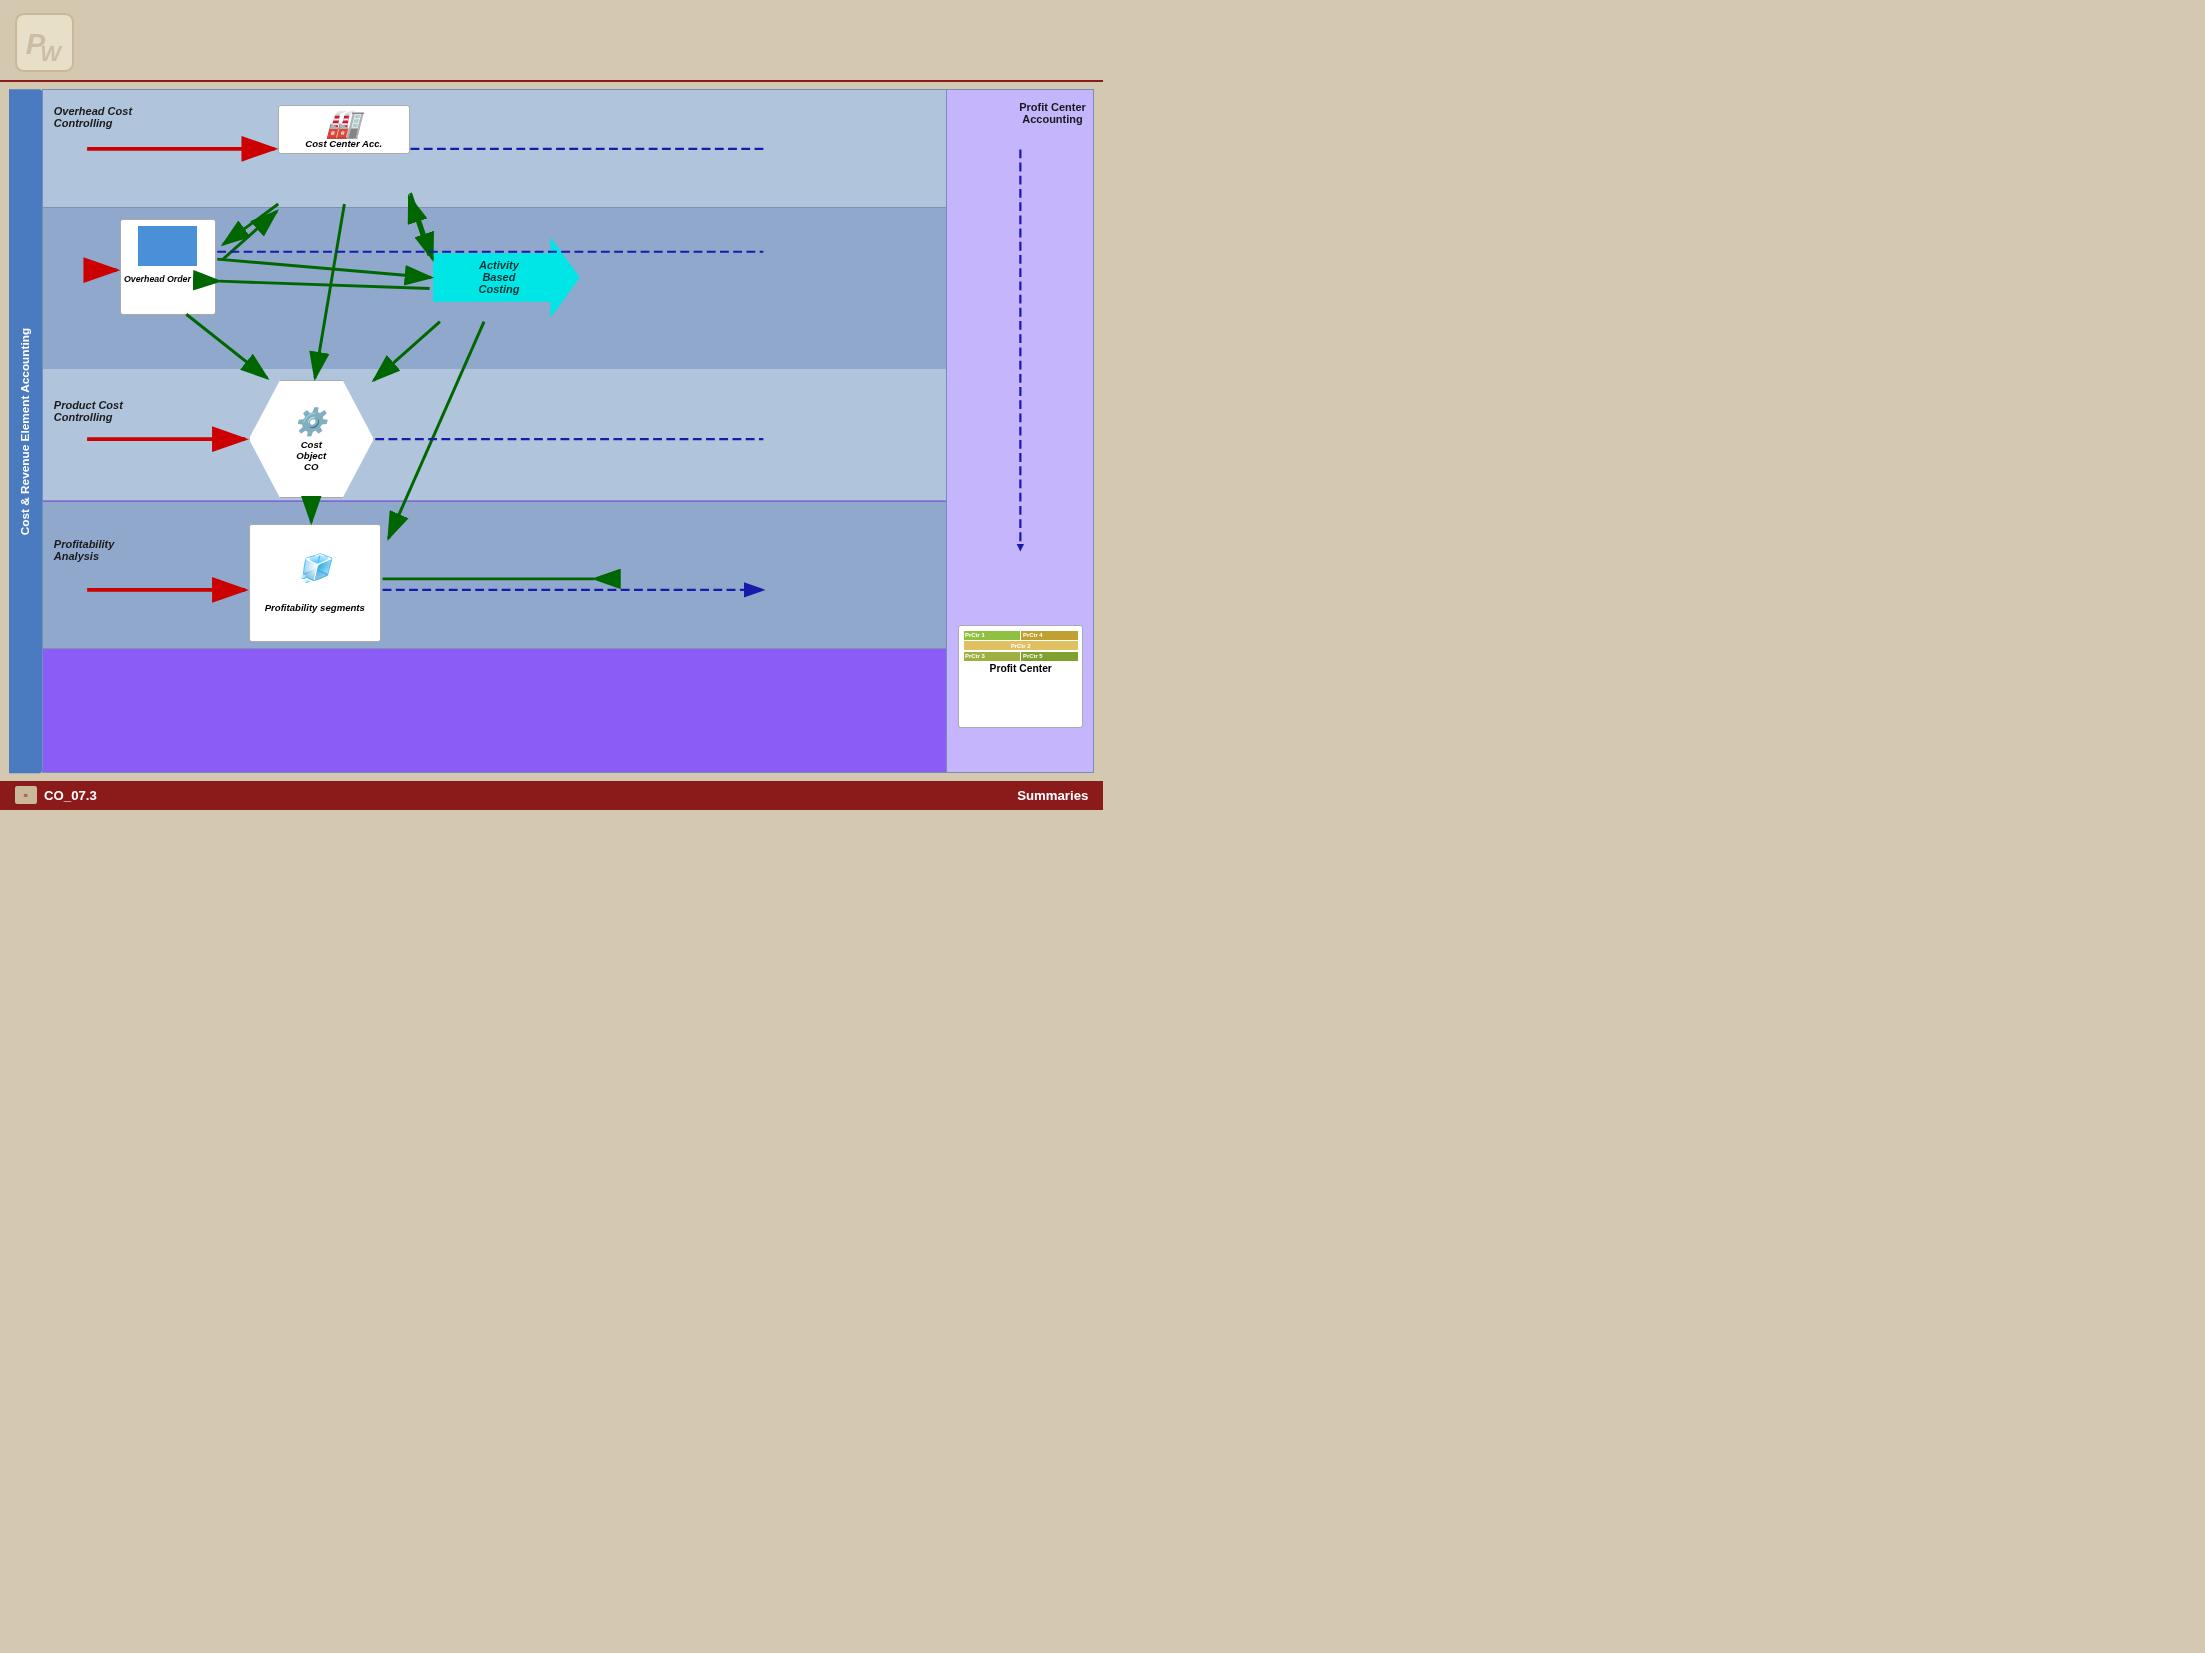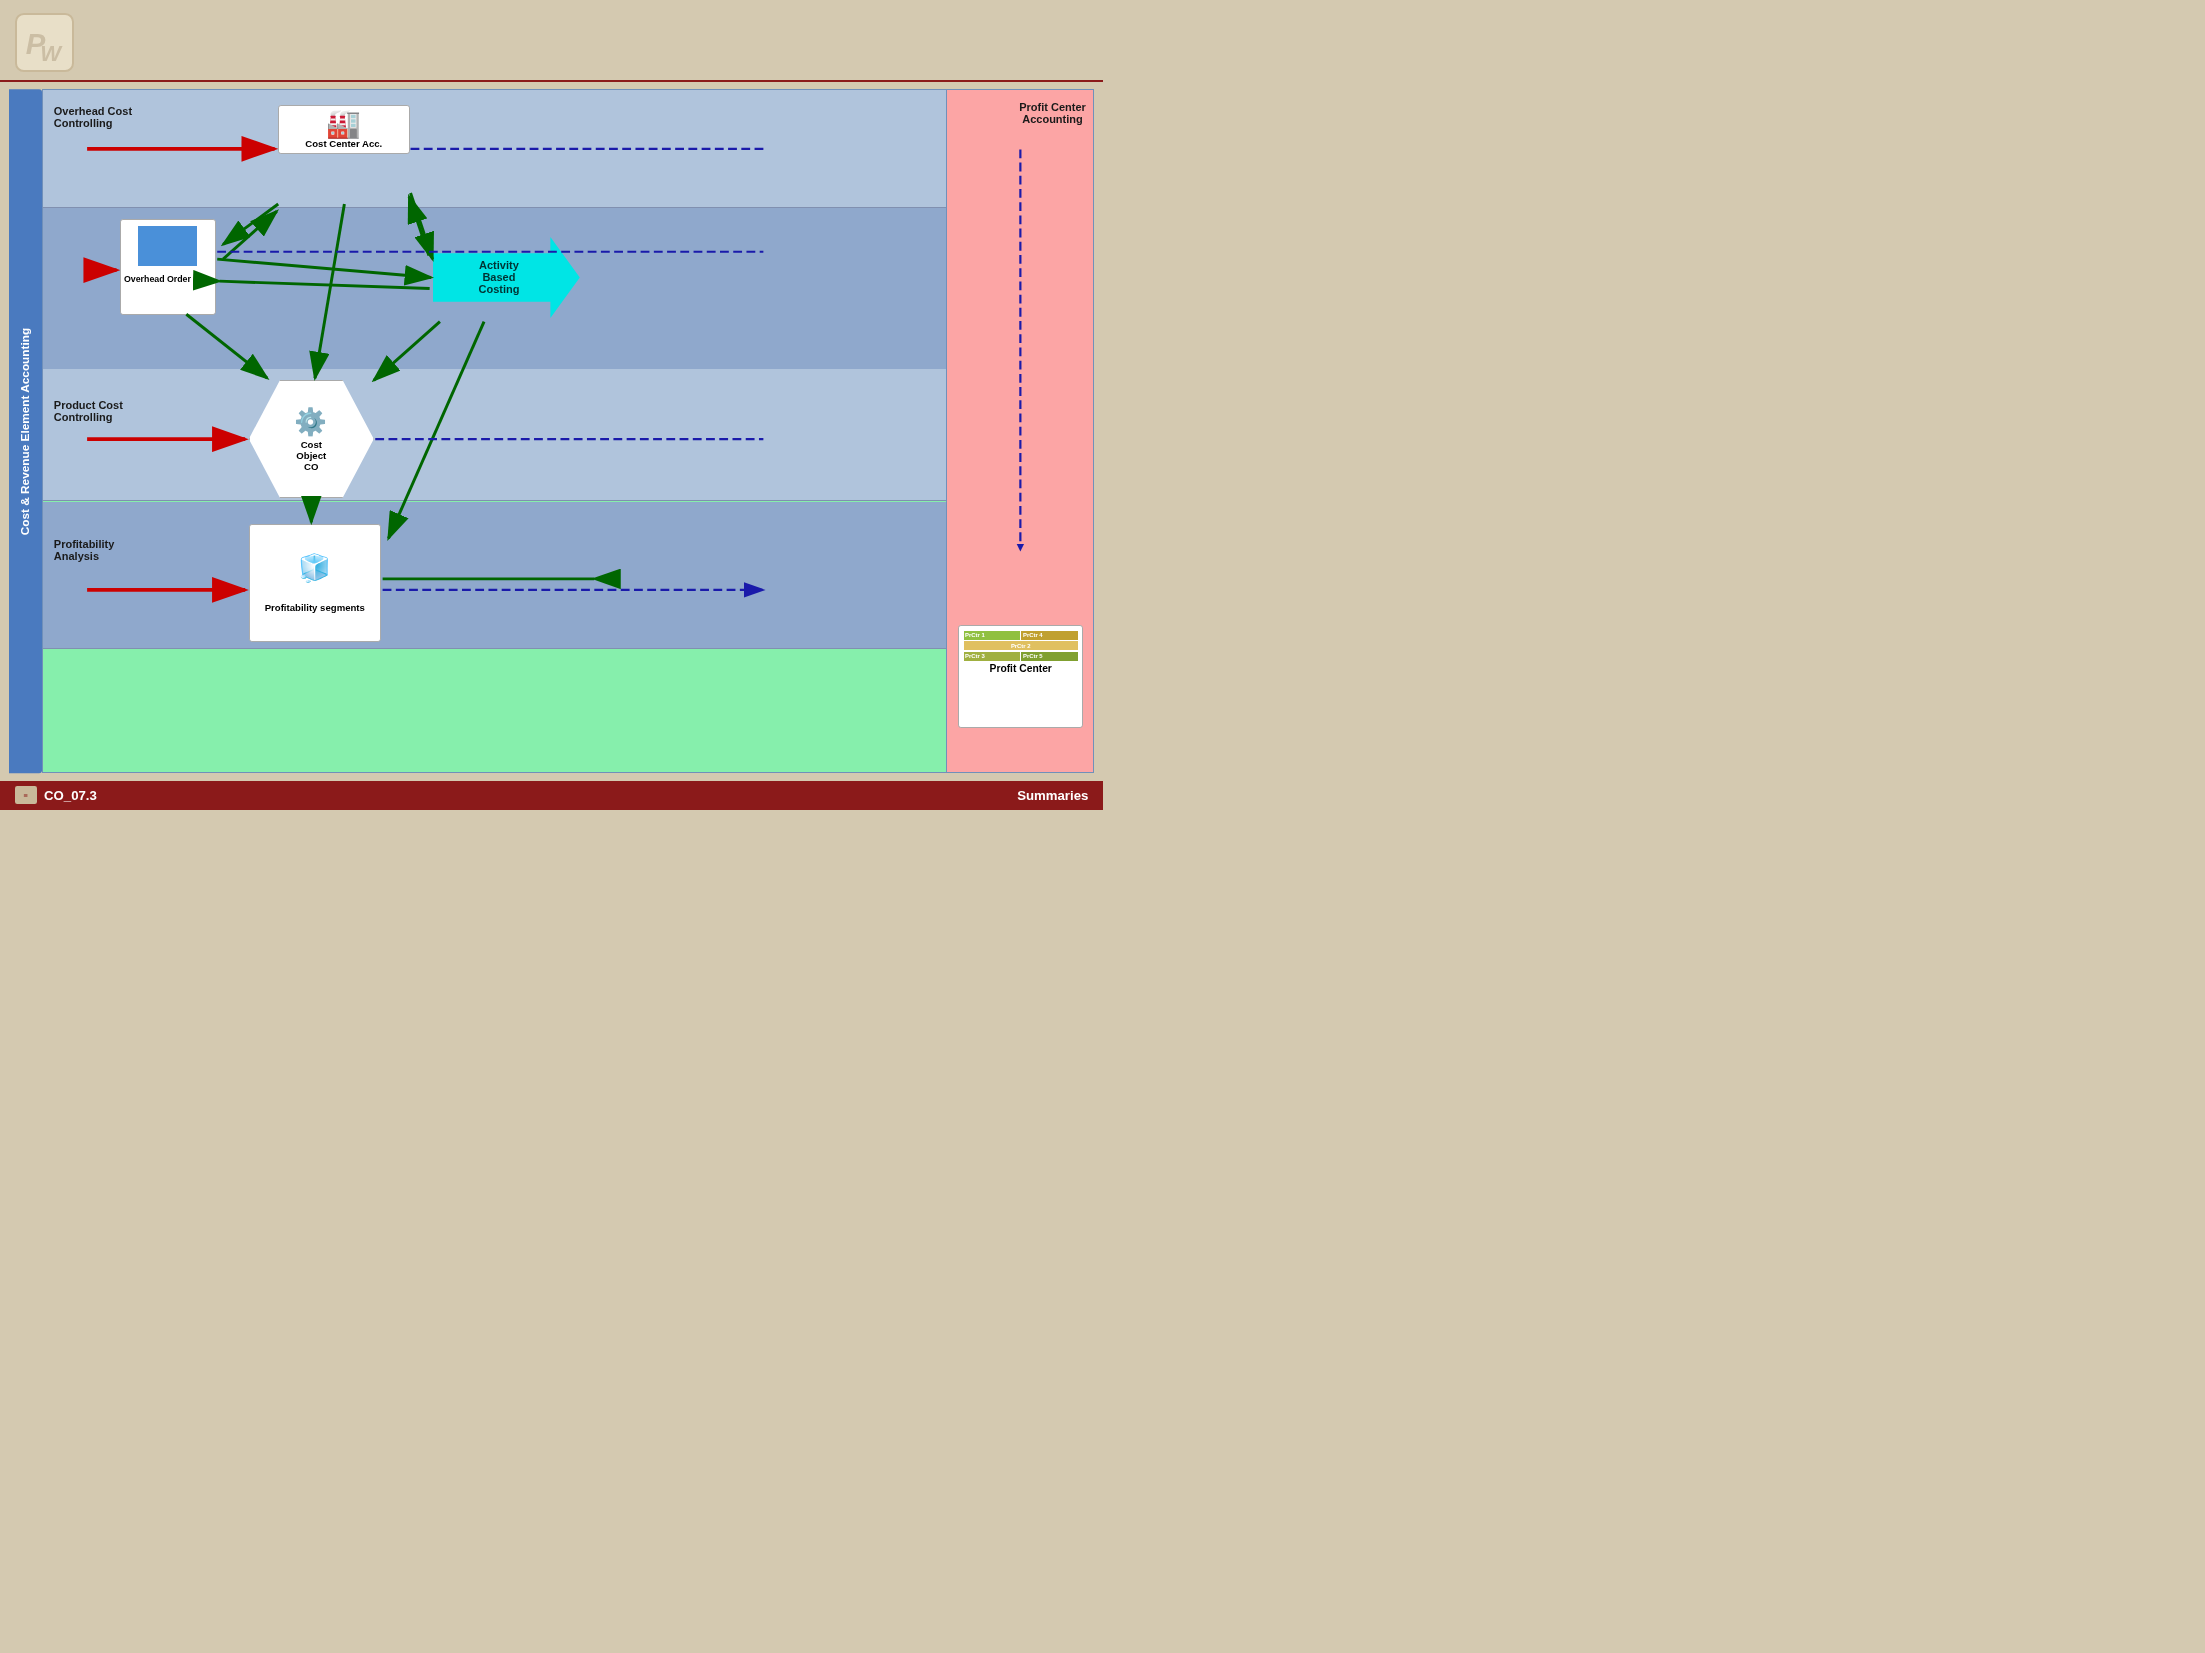--- a/index.html
+++ b/index.html
@@ -56,38 +56,39 @@
       align-items: center;
       justify-content: center;
       text-align: center;
       min-width: 33px;
       border-radius: 2.9px 0 0 2.9px;
     }
 
     
     .diagram-main {
       flex: 1;
-      background: #86efac;
+      background: #8b5cf6;
       position: relative;
       border: 0.7px solid #7090ba;
+      font-style: italic;
     }
 
     
     .band {
       position: absolute;
       left: 0;
       right: 0;
       background: #a0b8d8;
       border-bottom: 0.7px solid #8090b0;
     }
 
     
     .right-panel {
       width: 147px;
-      background: #fca5a5;
+      background: #c4b5fd;
       border: 0.7px solid #7090ba;
       border-left: none;
       position: relative;
     }
 
     
     .footer {
       background: #8b1a1a;
       height: 29px;
       display: flex;

